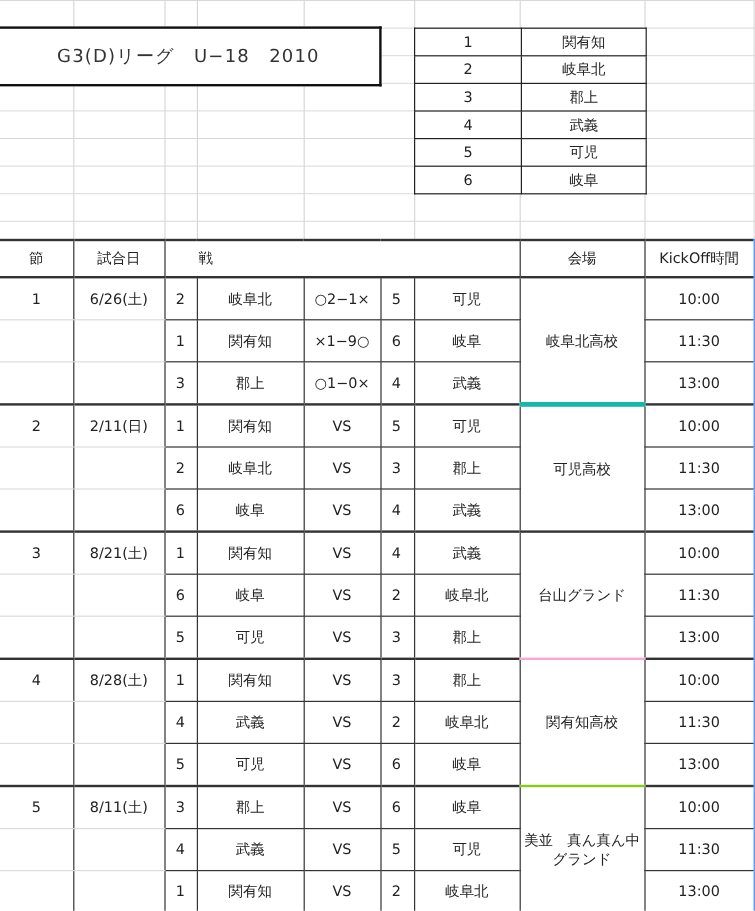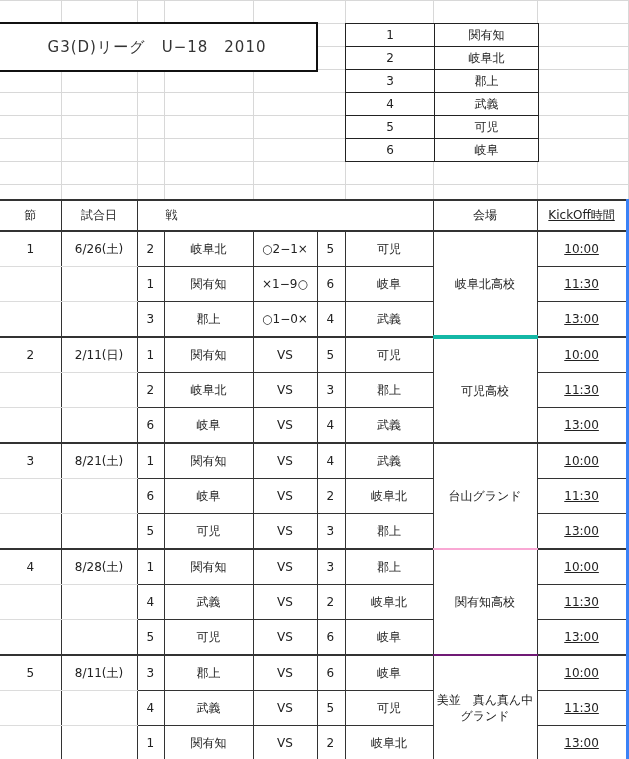--- a/index.html
+++ b/index.html
@@ -26,21 +26,21 @@
   table.sched th { height:29px; border-top:2px solid #333; border-bottom:2px solid #333; }
   table.sched td { height:34px; }
   table.sched td.light-b { border-bottom:1px solid #dcdcdc; }
   table.sched td.light-t { border-top:1px solid #dcdcdc; }
   table.sched tr.grp-end td { border-bottom:2px solid #333; }
   table.sched th.h-left { text-align:left; padding-left:28px; }
   td.seed { text-align:left !important; padding-left:9px !important; }
   td.res { font-size:12px;margin-top:31px; }
   td.venue { line-height:16px; }
   table.sched td:first-child, table.sched th:first-child { border-left:none; }
-  table.sched td:last-child, table.sched th:last-child { border-right:7px solid #3b82f6;text-decoration:underline; }
+  table.sched td:last-child, table.sched th:last-child { border-right:3px solid #3b82f6; }
 </style>
 </head>
 <body>
 
 <div class="grid"></div>
 <div class="vline" style="left:61px"></div>
 <div class="vline" style="left:137px"></div>
 <div class="vline" style="left:164px"></div>
 <div class="vline" style="left:253px"></div>
 <div class="vline" style="left:345px"></div>
@@ -201,21 +201,21 @@
     </tr>
 
     <tr>
       <td class="light-b">4</td>
       <td class="light-b">8/28(土)</td>
       <td class="seed">1</td>
       <td>関有知</td>
       <td class="res">VS</td>
       <td class="seed">3</td>
       <td>郡上</td>
-      <td rowspan="3" class="venue" style="border-bottom:2px solid #701a75">関有知高校</td>
+      <td rowspan="3" class="venue" style="border-bottom:2px solid #84cc16">関有知高校</td>
       <td>10:00</td>
     </tr>
     <tr>
       <td class="light-b light-t"></td>
       <td class="light-b light-t"></td>
       <td class="seed">4</td>
       <td>武義</td>
       <td class="res">VS</td>
       <td class="seed">2</td>
       <td>岐阜北</td>

